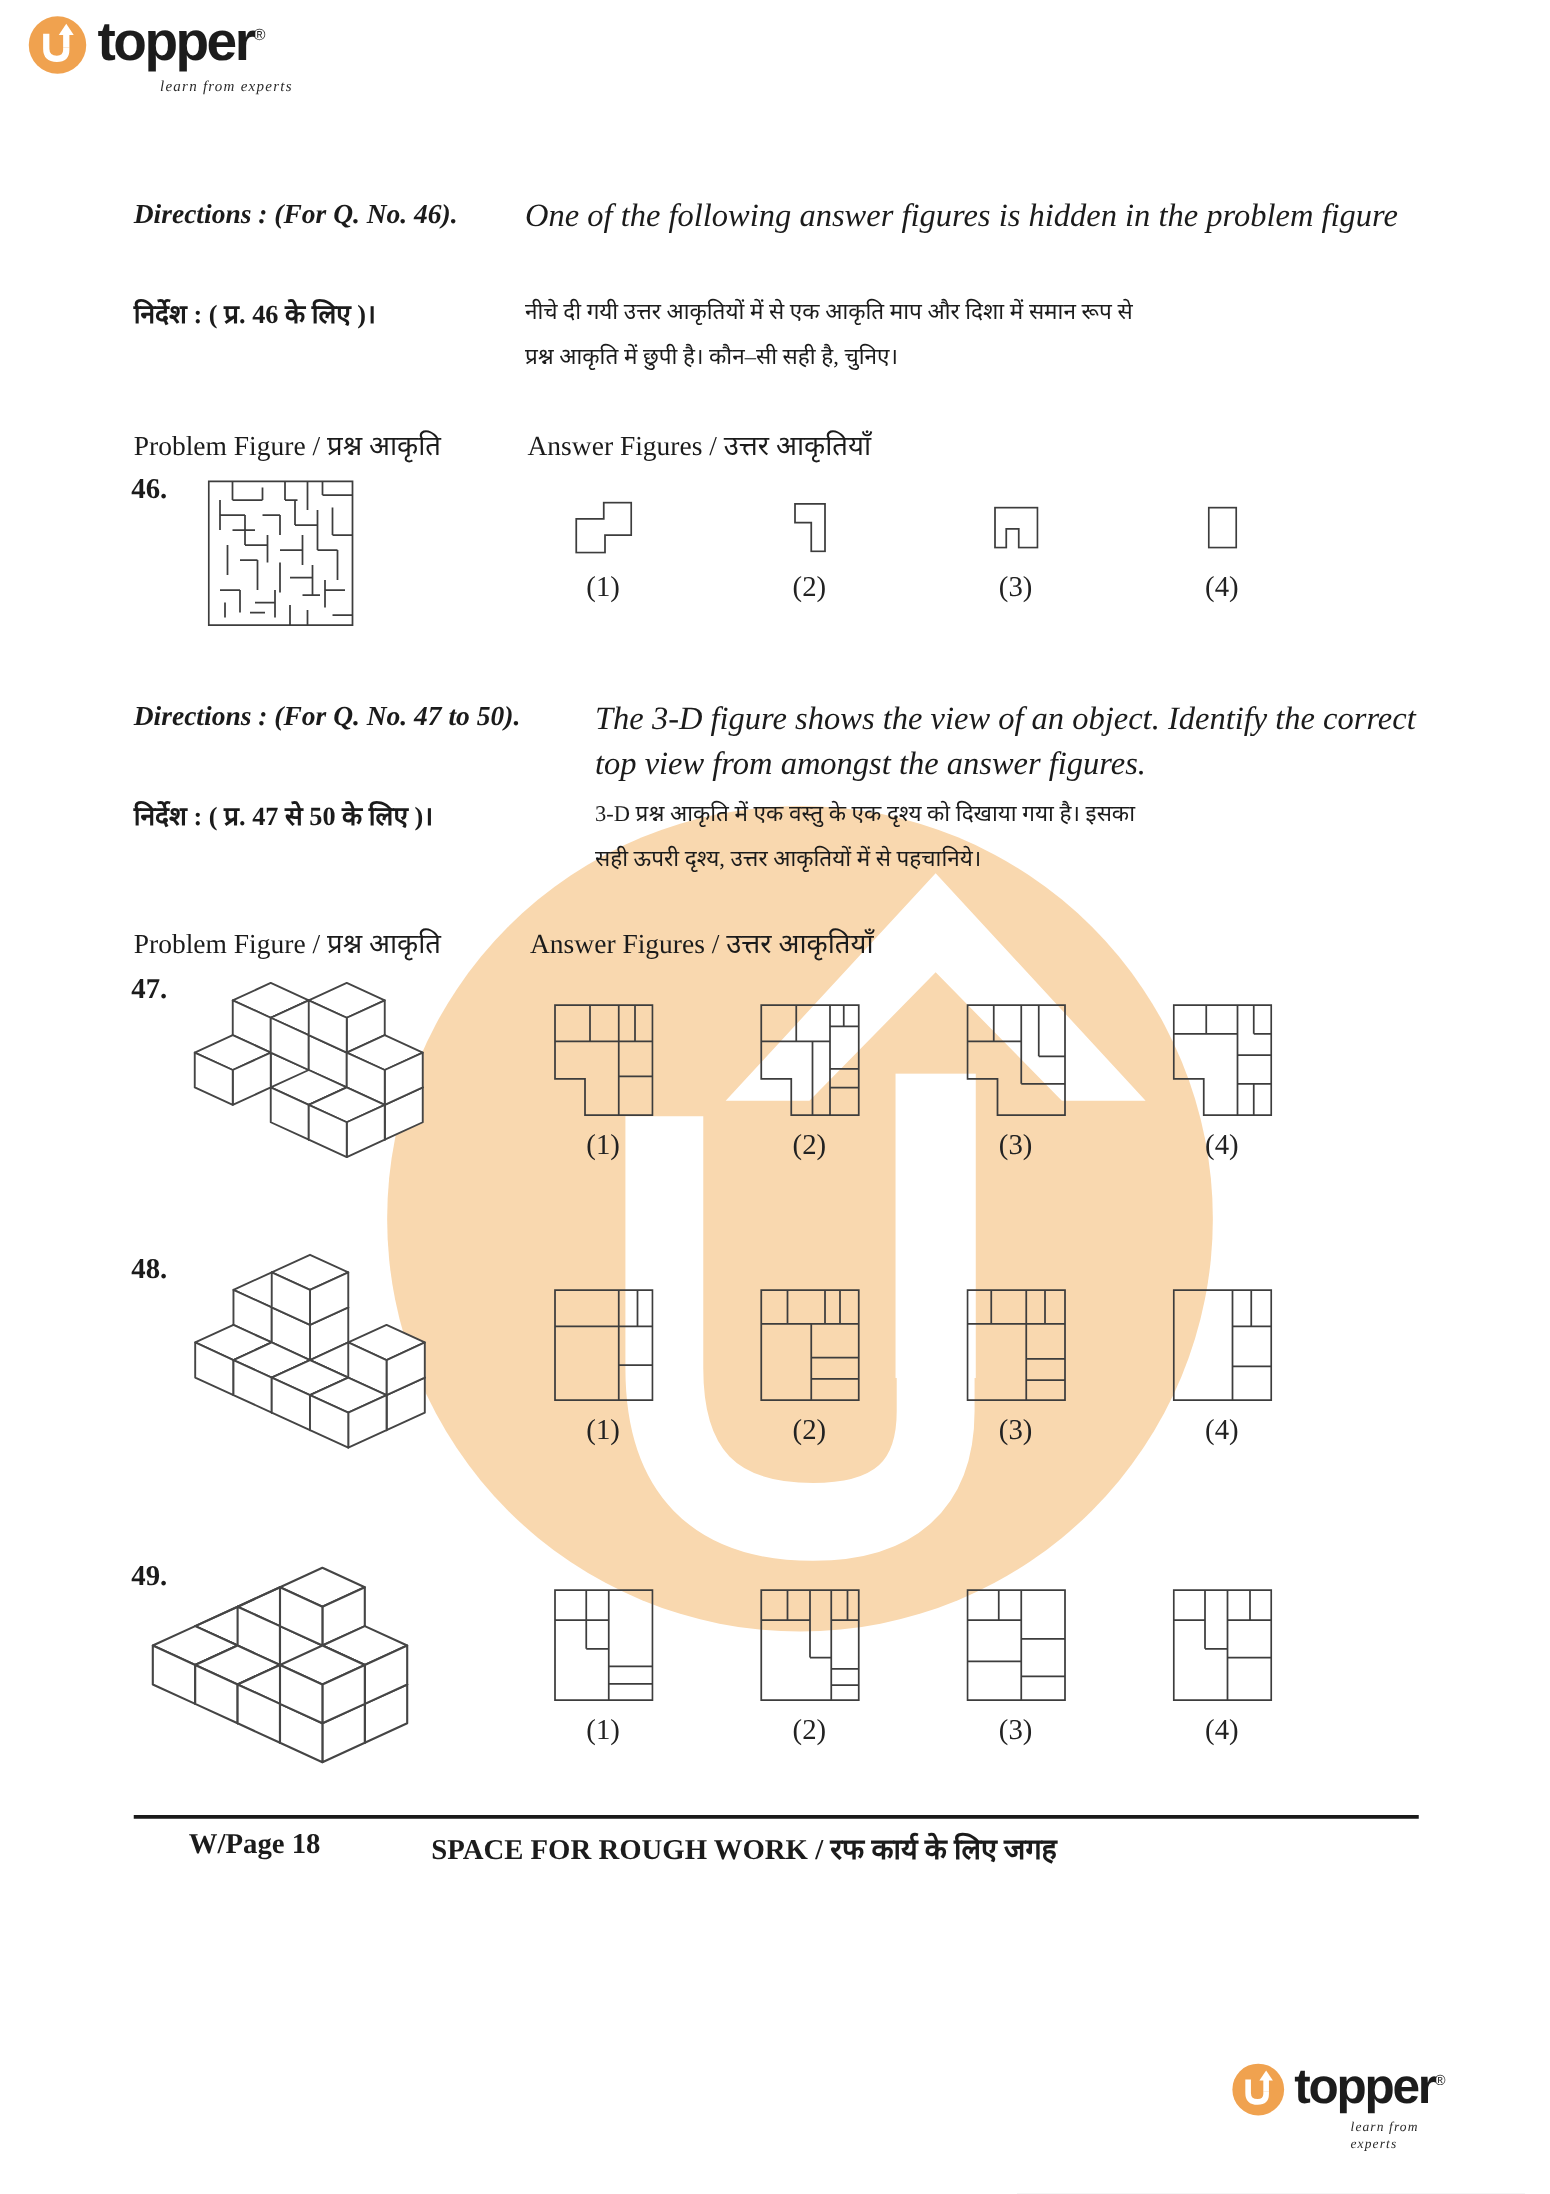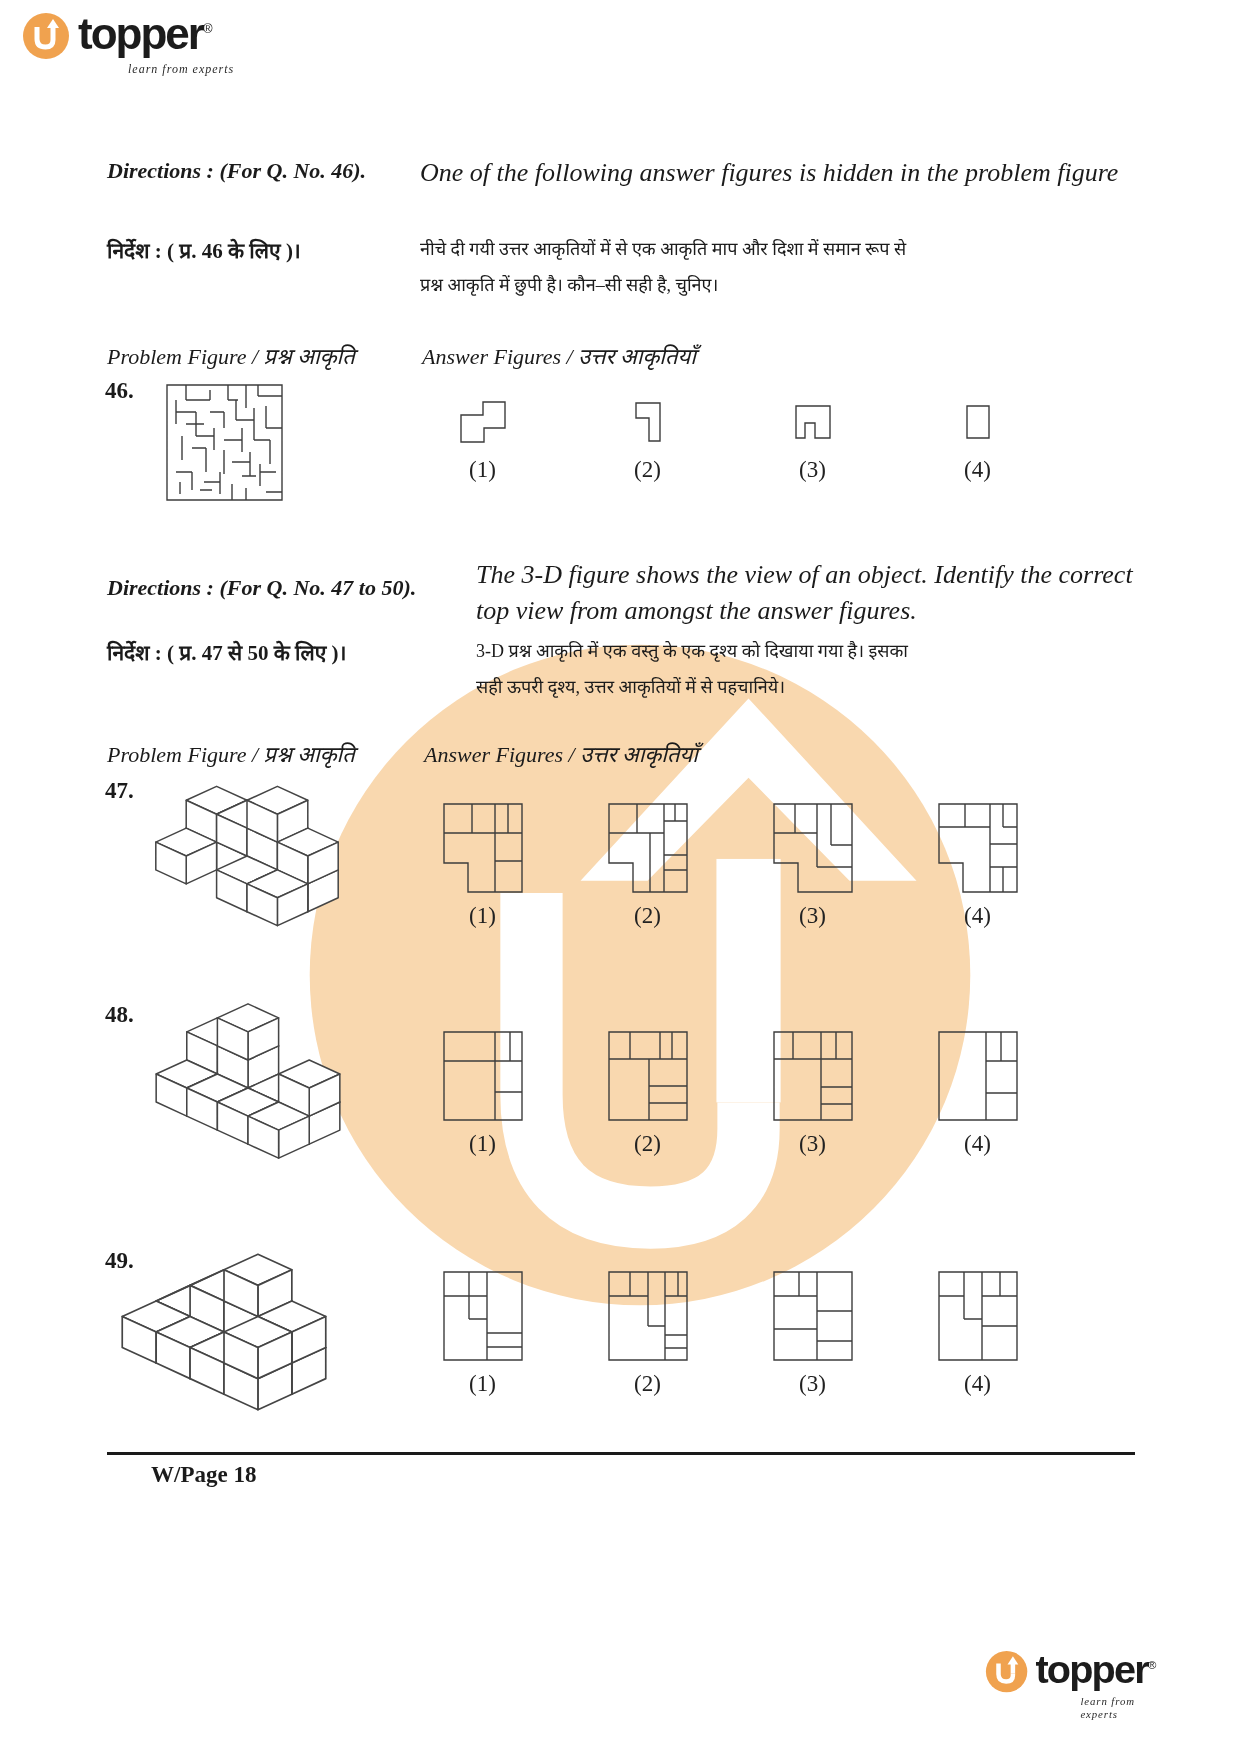--- a/index.html
+++ b/index.html
@@ -17,21 +17,21 @@
            color:#1c1c1c;line-height:1;margin-left:8px;}
   .logo-big .lg-text{font-size:44px;}
   .lg-reg{font-size:13px;vertical-align:super;letter-spacing:0;font-weight:400;}
   .lg-tag{position:absolute;font-style:italic;font-size:12px;letter-spacing:1px;color:#2a2a2a;
           font-family:"Liberation Serif",serif;}
   
   .dirlabel{font-weight:700;font-style:italic;font-size:22px;white-space:nowrap;z-index:1;}
   .dirbody{font-style:italic;font-size:26px;white-space:nowrap;z-index:1;}
   .hindibold{font-weight:700;font-size:21px;white-space:nowrap;z-index:1;}
   .hindibody{font-size:18px;white-space:nowrap;z-index:1;}
-  .colhead{font-style:italic;font-size:22px;white-space:nowrap;z-index:1;}
+  .colhead{font-size:22px;white-space:nowrap;z-index:1;}
   .qnum{font-weight:700;font-size:23px;z-index:1;}
   .figbox{z-index:1;}
   
   .optrow{left:400px;width:660px;display:flex;z-index:1;}
   .opt{width:165px;display:flex;flex-direction:column;align-items:center;}
   .opt .figzone{display:flex;align-items:center;justify-content:center;}
   .opt .olab{font-size:23px;color:#222;margin-top:9px;}
   .rule{left:107px;width:1028px;height:3px;background:#1a1a1a;z-index:1;}
   .footer-text{font-weight:700;font-size:23px;white-space:nowrap;z-index:1;}
   svg{display:block;}
@@ -104,21 +104,21 @@
     <div class="opt">
       <div class="figzone" style="height:52px;">
           <svg viewBox="0 0 24 34" width="24" height="34">
             <path d="M1,1 H23 V33 H1 Z" fill="none" stroke="#3d3d3d" stroke-width="1.4"></path>
           </svg>
         </div>
       <div class="olab">(4)</div>
     </div>
   </div>
 
-  <div class="abs dirlabel" style="left:107px;top:560px;margin-top:15px;">Directions : (For Q. No. 47 to 50).</div>
+  <div class="abs dirlabel" style="left:107px;top:560px;">Directions : (For Q. No. 47 to 50).</div>
   <div class="abs dirbody" style="left:476px;top:560px;">The 3-D figure shows the view of an object.  Identify the correct</div>
   <div class="abs dirbody" style="left:476px;top:596px;">top view from amongst the answer figures.</div>
   <div class="abs hindibold" style="left:107px;top:638px;">निर्देश : ( प्र. 47 से 50 के लिए )।</div>
   <div class="abs hindibody" style="left:476px;top:638px;">3-D प्रश्न आकृति में एक वस्तु के एक दृश्य को दिखाया गया है।  इसका</div>
   <div class="abs hindibody" style="left:476px;top:674px;">सही ऊपरी दृश्य, उत्तर आकृतियों में से पहचानिये।</div>
 
   <div class="abs colhead" style="left:107px;top:738px;">Problem Figure / प्रश्न आकृति</div>
   <div class="abs colhead" style="left:424px;top:738px;">Answer Figures / उत्तर आकृतियाँ</div>
 
   <div class="abs qnum" style="left:105px;top:778px;">47.</div>
@@ -349,20 +349,21 @@
           <svg viewBox="0 0 80 90" width="80" height="90">
             <path d="M1,1 H79 V89 H1 Z M1,25 H26 M26,1 V48 M26,48 H44 M44,1 V89 M62,1 V25 M44,25 H79 M44,55 H79" fill="none" stroke="#3d3d3d" stroke-width="1.4"></path>
           </svg>
         </div>
       <div class="olab">(4)</div>
     </div>
   </div>
 
   <div class="abs rule" style="top:1452px;"></div>
   <div class="abs footer-text" style="left:107px;top:1462px;margin-left:44px;">W/Page 18</div>
+  <div class="abs footer-text" style="left:345px;top:1462px;">SPACE FOR ROUGH WORK / रफ कार्य के लिए जगह</div>
 
   <div class="abs" style="left:985px;top:1650px;transform:scale(0.9);transform-origin:left top;z-index:2;">
     <div class="logo logo-big">
       <svg class="lg-icon" width="48" height="48" viewBox="0 0 48 48">
         <circle class="lg-c" cx="24" cy="24" r="23"></circle>
         <path d="M15,15 V27 Q15,35 23.5,35 Q31,35 31,28 V26" stroke="#ffffff" stroke-width="5" fill="none"></path>
         <line x1="31" y1="26" x2="31" y2="15" stroke="#ffffff" stroke-width="5"></line>
         <polygon points="31,7 25,16 37,16" fill="#ffffff"></polygon>
       </svg>
       <div class="lg-text"><span>topper</span><span class="lg-reg">®</span></div>

